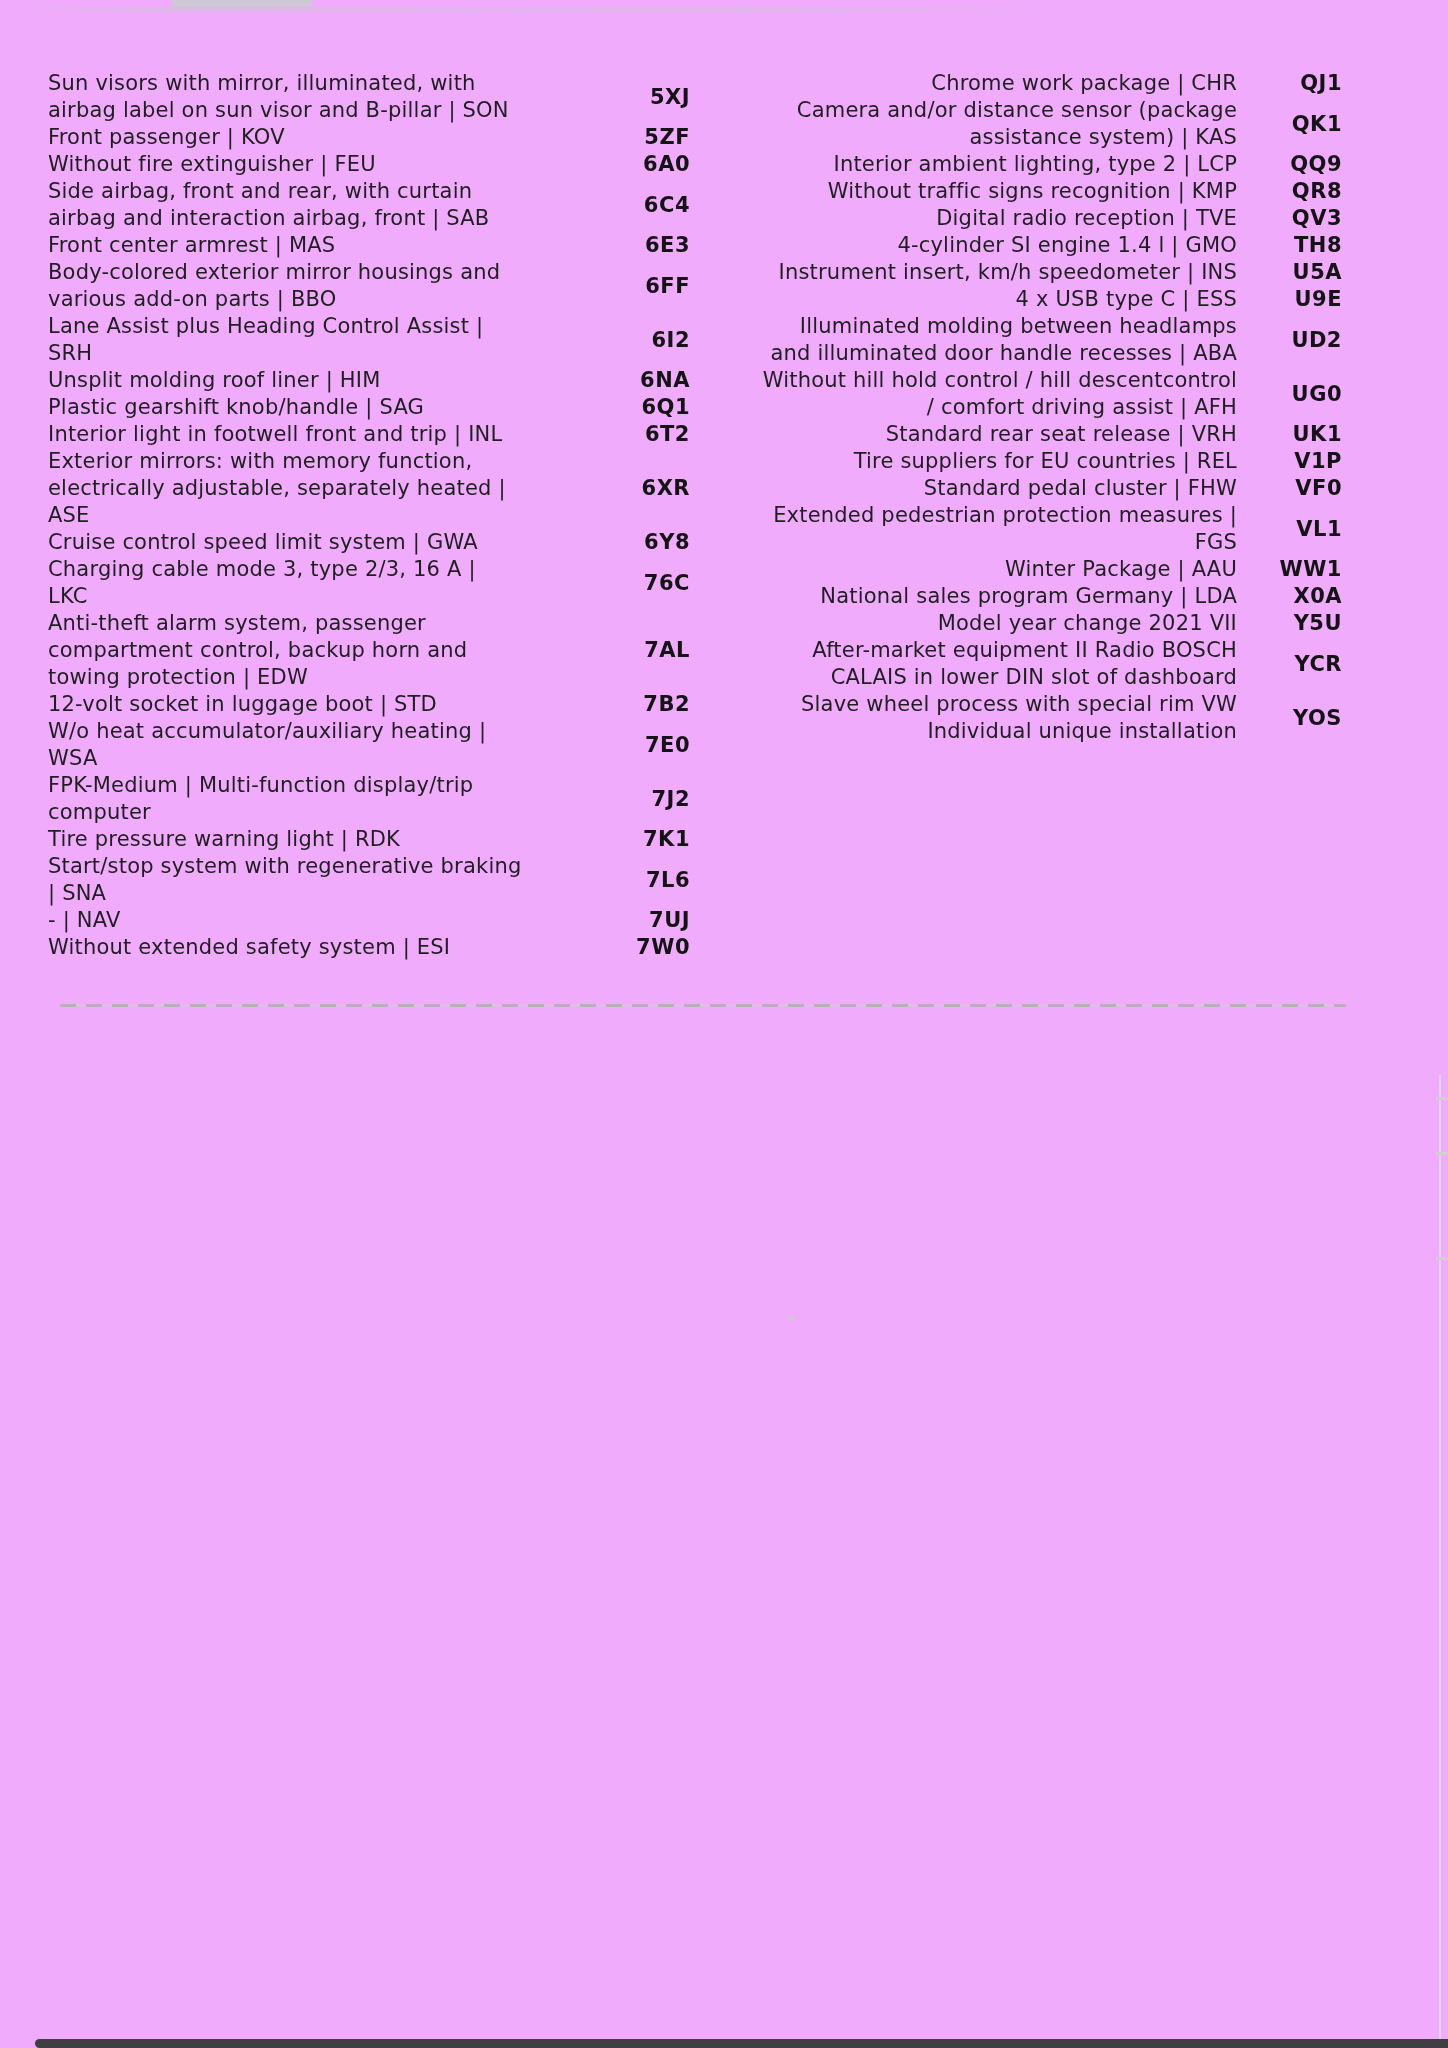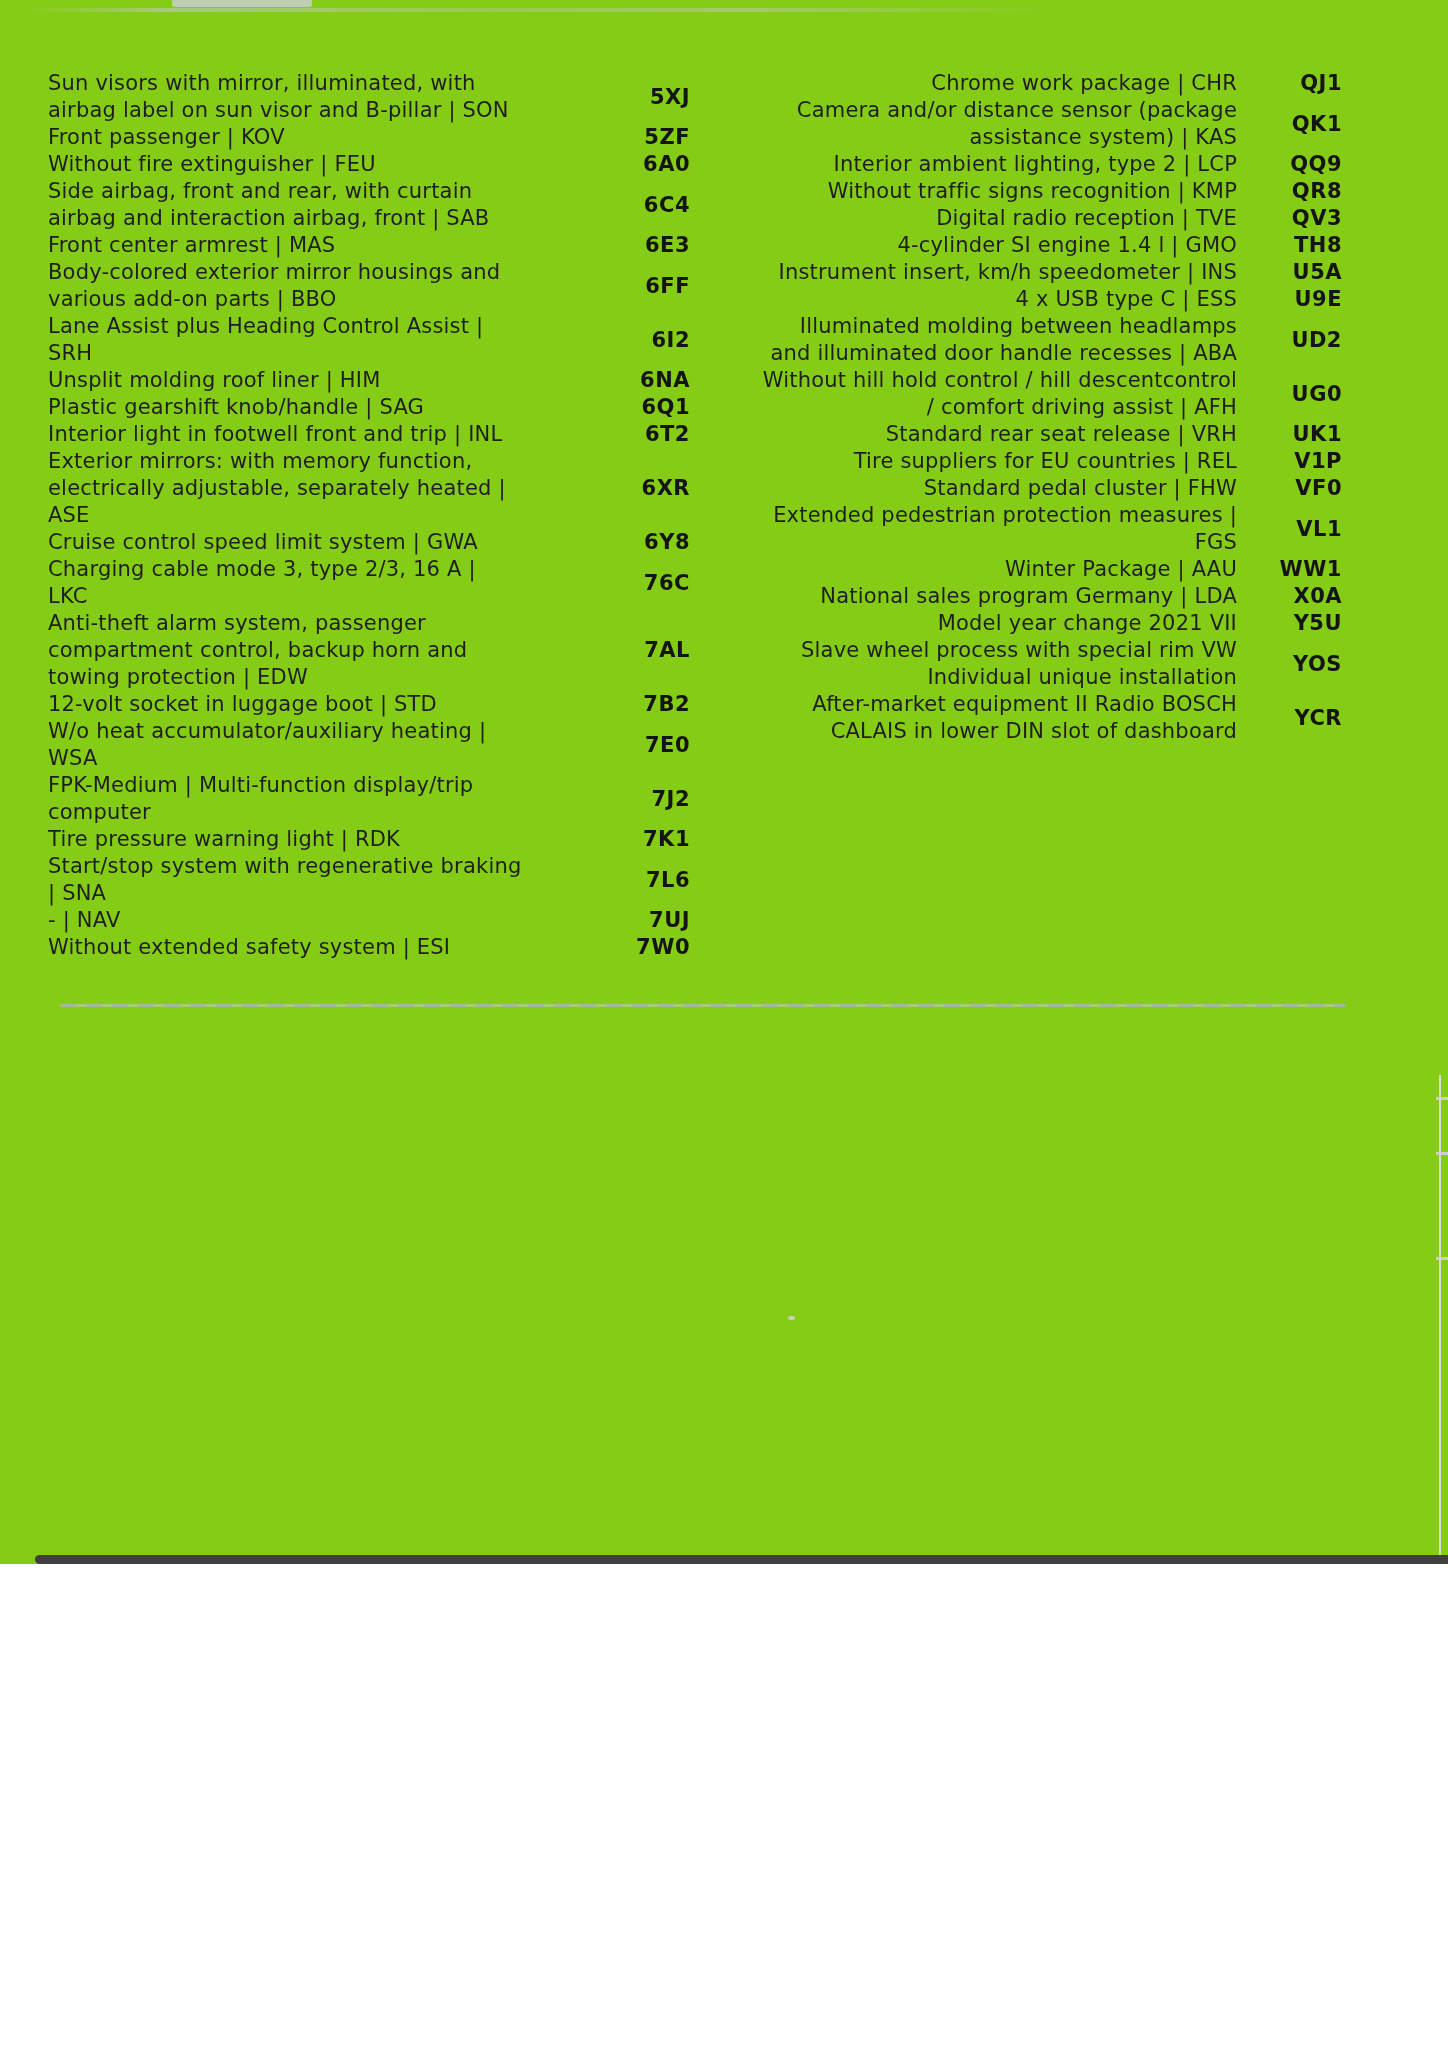--- a/index.html
+++ b/index.html
@@ -3,22 +3,22 @@
 <meta charset="utf-8">
 <style>
   html, body { margin: 0; padding: 0; }
   body {
     width: 1448px; height: 2048px;
     background: #ffffff;
     font-family: "DejaVu Sans", "Liberation Sans", sans-serif;
   }
   .page {
     position: relative;
-    width: 1448px; height: 1564px;
-    background: #84cc16;
+    width: 1448px; height: 2048px;
+    background: #f0abfc;
     overflow: hidden;
   }
   
   .streak-light {
     position: absolute; left: 25px; top: 8px; width: 1035px; height: 4px;
     background: linear-gradient(90deg,
       rgba(198,201,205,0) 0%, rgba(198,201,205,0.55) 14%,
       rgba(198,201,205,0.30) 45%, rgba(198,201,205,0.45) 70%,
       rgba(198,201,205,0) 100%);
     border-radius: 2px;
@@ -249,28 +249,28 @@
       </div>
       <div class="row">
         <div class="desc">National sales program Germany | LDA</div>
         <div class="code">X0A</div>
       </div>
       <div class="row">
         <div class="desc">Model year change 2021 VII</div>
         <div class="code">Y5U</div>
       </div>
       <div class="row">
+        <div class="desc">After-market equipment II Radio BOSCH
+CALAIS in lower DIN slot of dashboard</div>
+        <div class="code">YCR</div>
+      </div>
+      <div class="row">
         <div class="desc">Slave wheel process with special rim VW
 Individual unique installation</div>
         <div class="code">YOS</div>
-      </div>
-      <div class="row">
-        <div class="desc">After-market equipment II Radio BOSCH
-CALAIS in lower DIN slot of dashboard</div>
-        <div class="code">YCR</div>
       </div>
     </div>
 
   <div class="separator"></div>
 
   <div class="edge-line"></div>
   <div class="edge-tick t1"></div>
   <div class="edge-tick t2"></div>
   <div class="edge-tick t3"></div>
   <div class="speck"></div>

